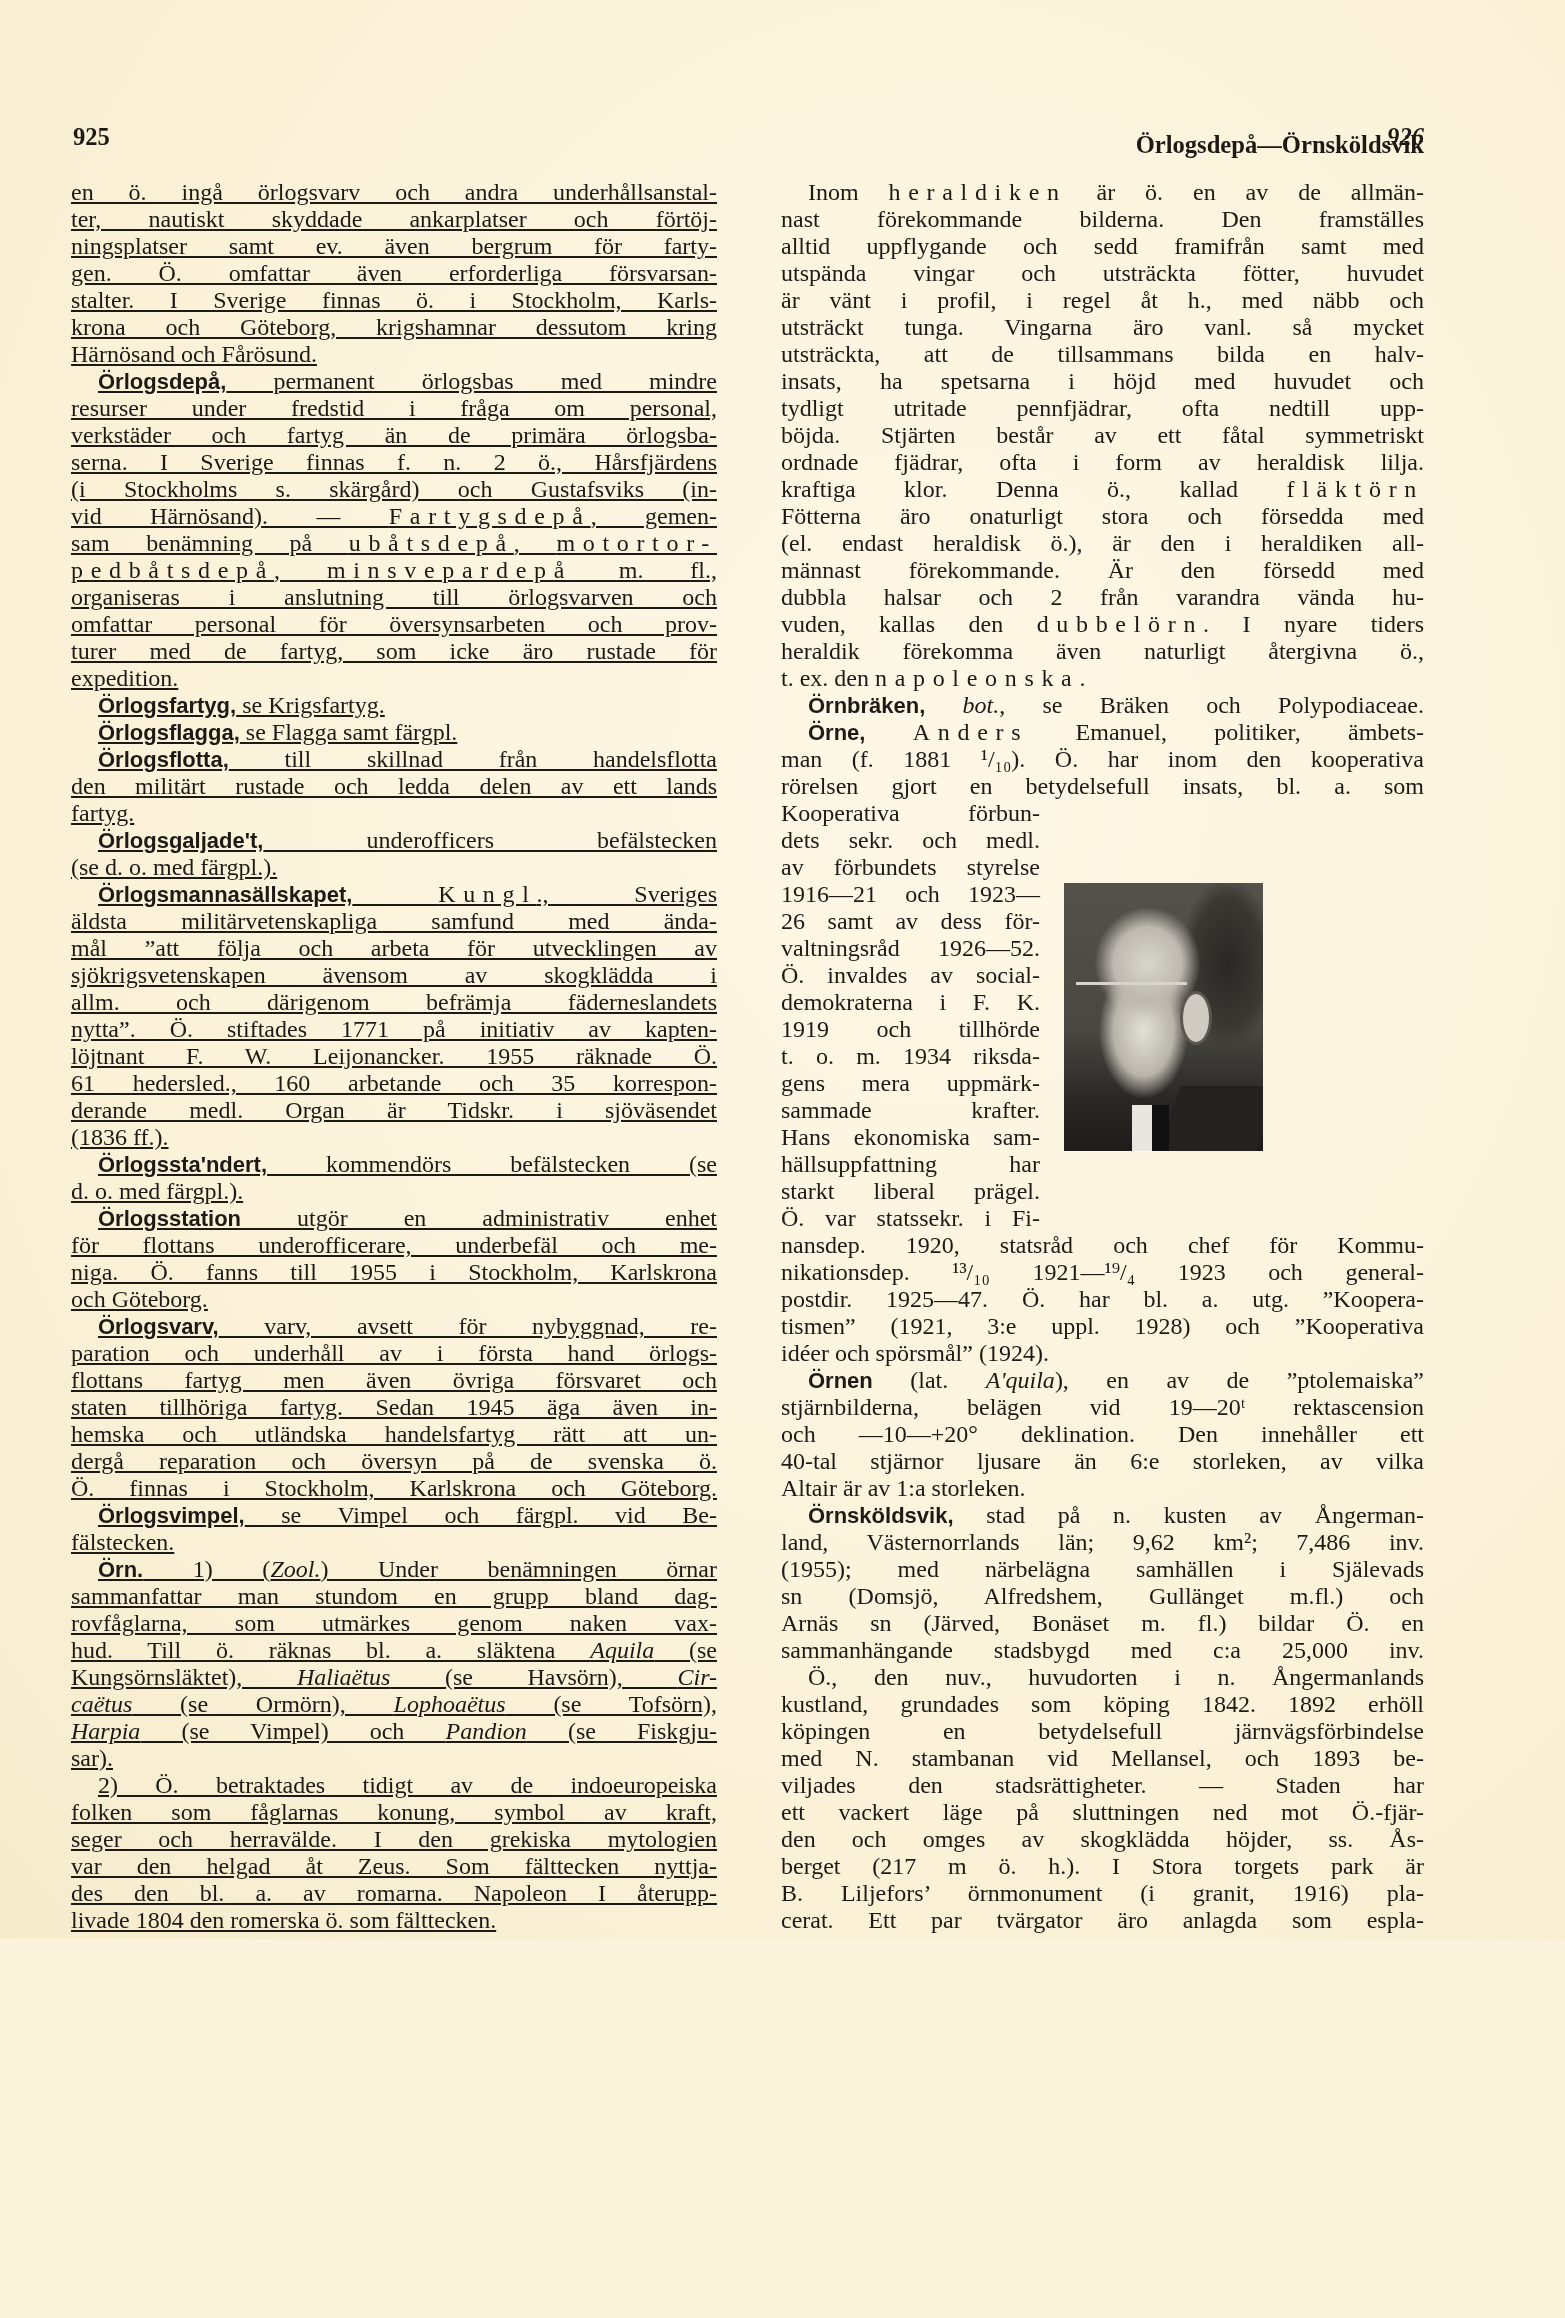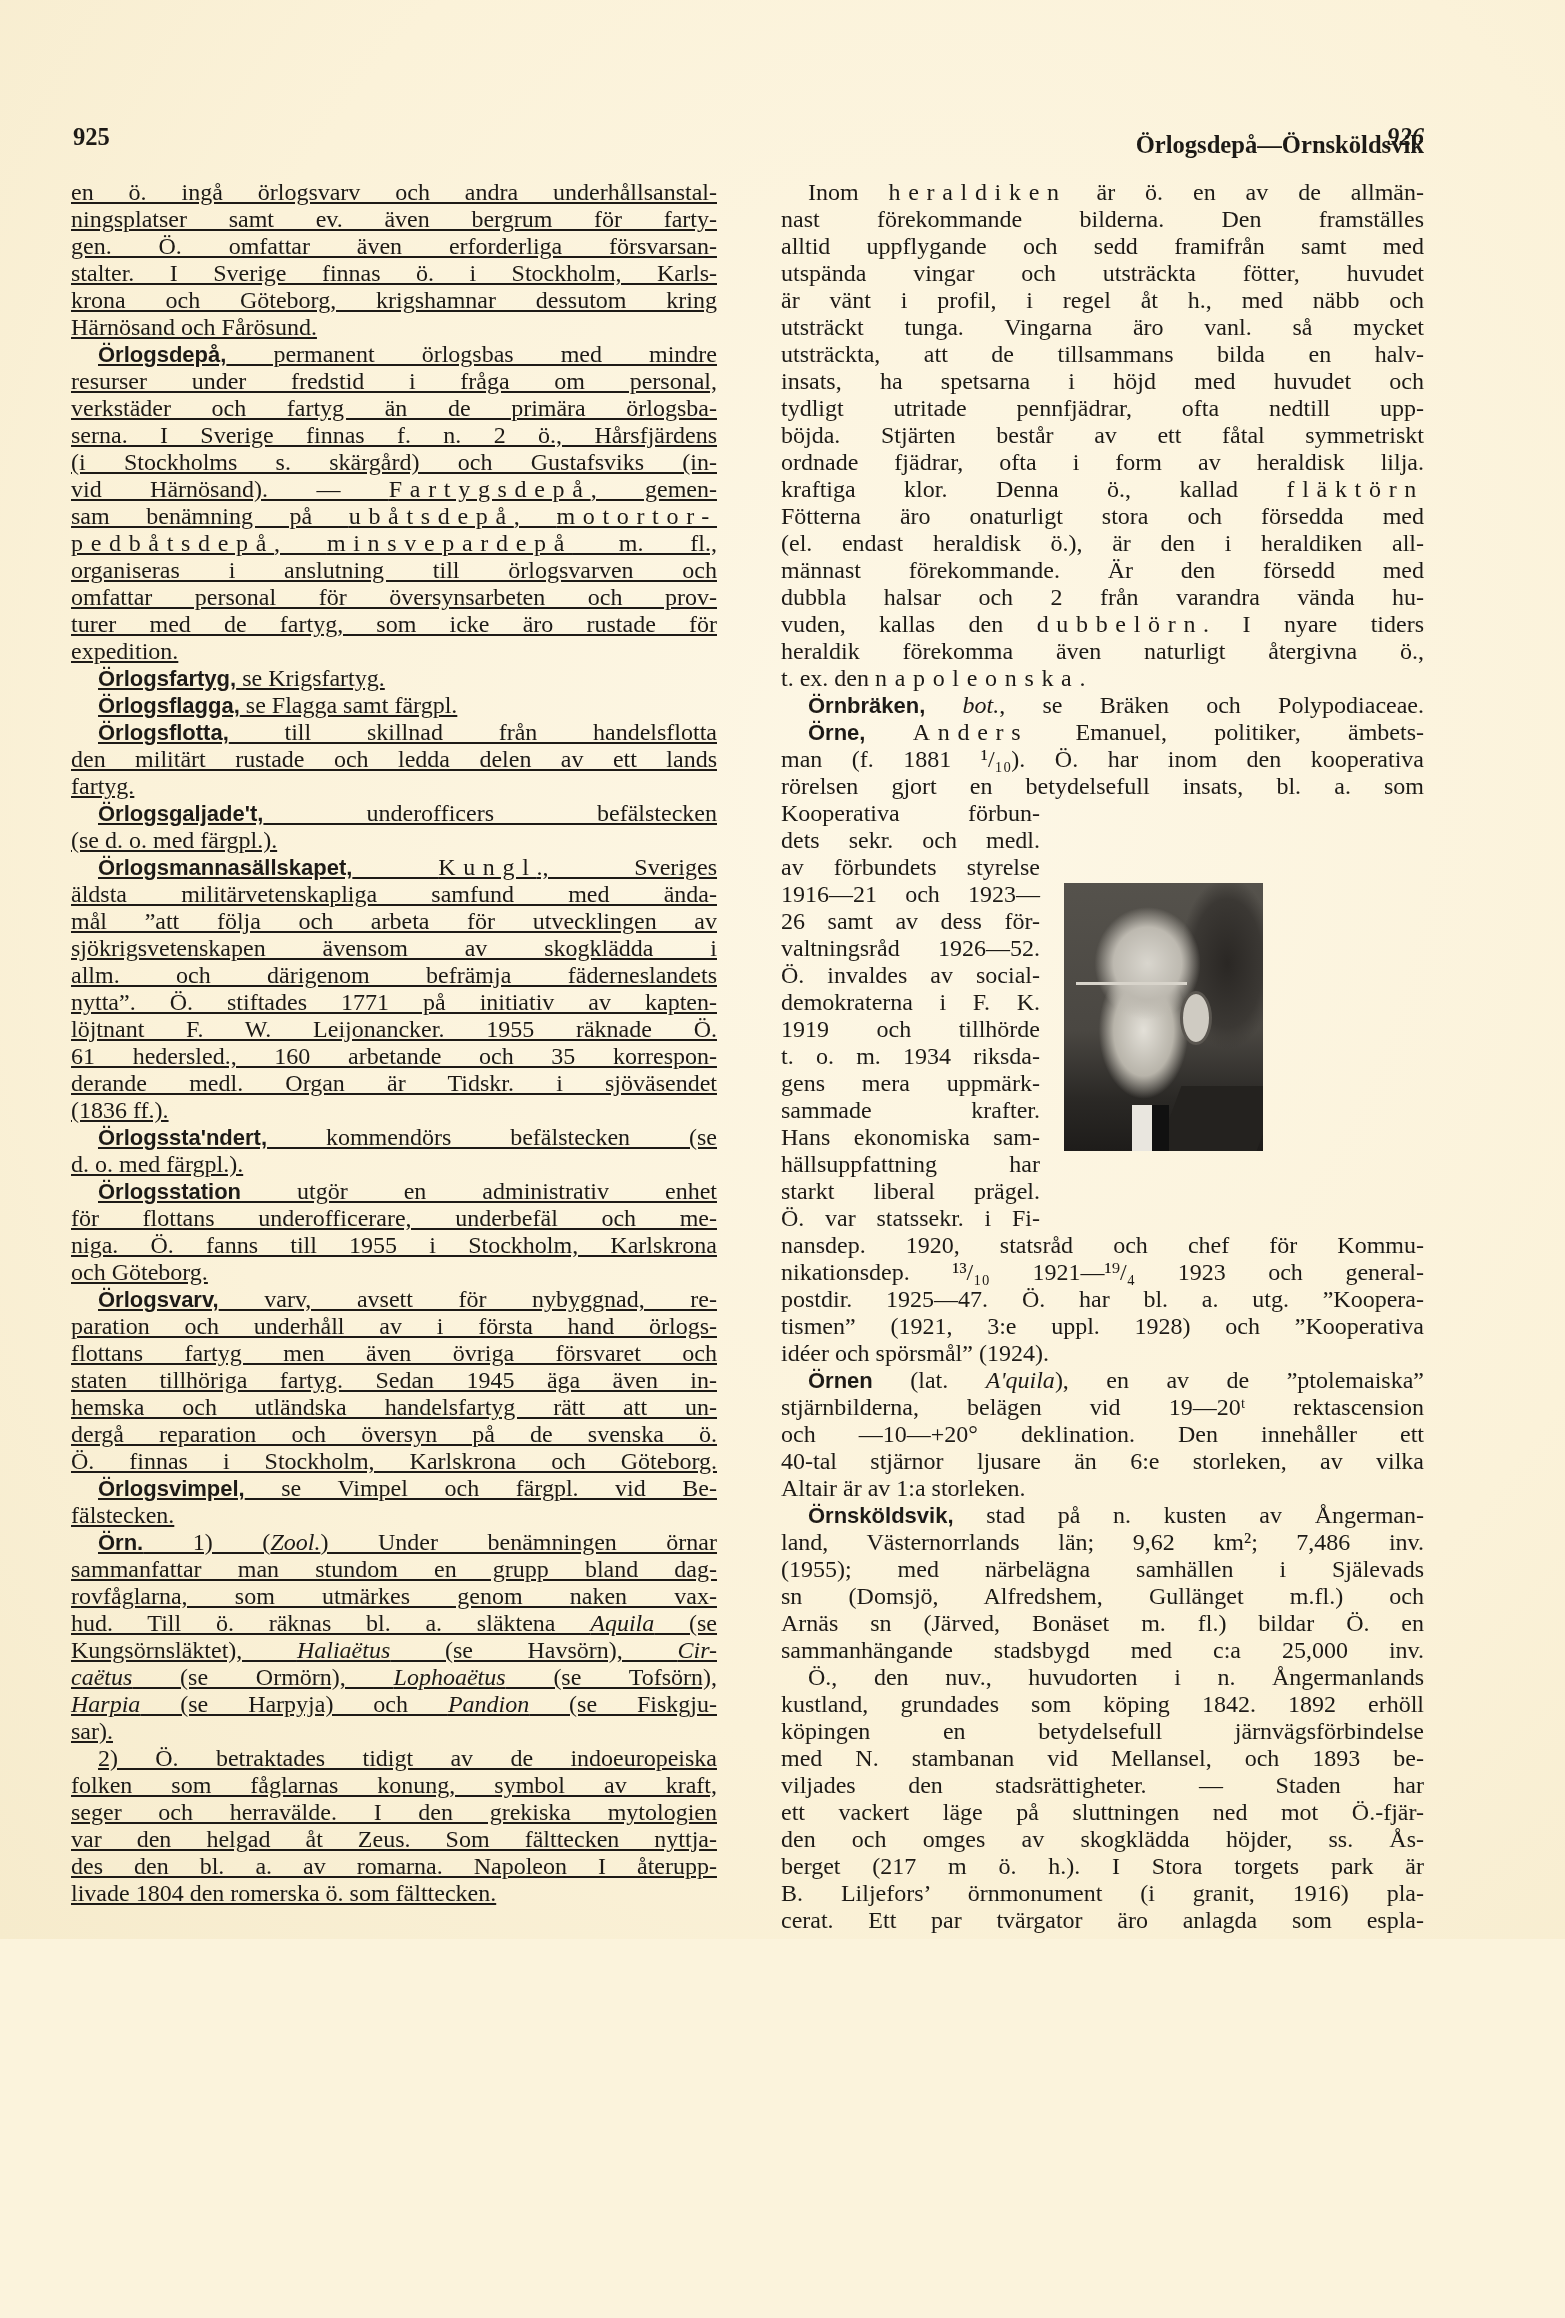--- a/index.html
+++ b/index.html
@@ -72,20 +72,21 @@
 
 <div class="page">
   <div class="running-head">
     <span class="pn-left">925</span>
     <span class="title">Örlogsdepå—Örnsköldsvik</span>
     <span class="pn-right">926</span>
   </div>
 
   <div class="column col-left" id="col-left">
       <div class="line"><span>en ö. ingå örlogsvarv och andra underhållsanstal-</span></div>
+      <div class="line"><span>ter, nautiskt skyddade ankarplatser och förtöj-</span></div>
       <div class="line"><span>ningsplatser samt ev. även bergrum för farty-</span></div>
       <div class="line"><span>gen. Ö. omfattar även erforderliga försvarsan-</span></div>
       <div class="line"><span>stalter. I Sverige finnas ö. i Stockholm, Karls-</span></div>
       <div class="line"><span>krona och Göteborg, krigshamnar dessutom kring</span></div>
       <div class="line last"><span>Härnösand och Fårösund.</span></div>
       <div class="line indent"><span class="hw">Örlogsdepå,</span><span> permanent örlogsbas med mindre</span></div>
       <div class="line"><span>resurser under fredstid i fråga om personal,</span></div>
       <div class="line"><span>verkstäder och fartyg än de primära örlogsba-</span></div>
       <div class="line"><span>serna. I Sverige finnas f. n. 2 ö., Hårsfjärdens</span></div>
       <div class="line"><span>(i Stockholms s. skärgård) och Gustafsviks (in-</span></div>
@@ -127,21 +128,21 @@
       <div class="line"><span>dergå reparation och översyn på de svenska ö.</span></div>
       <div class="line"><span>Ö. finnas i Stockholm, Karlskrona och Göteborg.</span></div>
       <div class="line indent"><span class="hw">Örlogsvimpel,</span><span> se Vimpel och färgpl. vid Be-</span></div>
       <div class="line last"><span>fälstecken.</span></div>
       <div class="line indent"><span class="hw">Örn.</span><span> 1) (</span><span class="it">Zool.</span><span>) Under benämningen örnar</span></div>
       <div class="line"><span>sammanfattar man stundom en grupp bland dag-</span></div>
       <div class="line"><span>rovfåglarna, som utmärkes genom naken vax-</span></div>
       <div class="line"><span>hud. Till ö. räknas bl. a. släktena </span><span class="it">Aquila</span><span> (se</span></div>
       <div class="line"><span>Kungsörnsläktet), </span><span class="it">Haliaëtus</span><span> (se Havsörn), </span><span class="it">Cir-</span></div>
       <div class="line"><span class="it">caëtus</span><span> (se Ormörn), </span><span class="it">Lophoaëtus</span><span> (se Tofsörn),</span></div>
-      <div class="line"><span class="it">Harpia</span><span> (se Harpyja) och </span><span class="it">Pandion</span><span> (se Fiskgju-</span></div>
+      <div class="line"><span class="it">Harpia</span><span> (se Vimpel) och </span><span class="it">Pandion</span><span> (se Fiskgju-</span></div>
       <div class="line last"><span>sar).</span></div>
       <div class="line indent"><span>2) Ö. betraktades tidigt av de indoeuropeiska</span></div>
       <div class="line"><span>folken som fåglarnas konung, symbol av kraft,</span></div>
       <div class="line"><span>seger och herravälde. I den grekiska mytologien</span></div>
       <div class="line"><span>var den helgad åt Zeus. Som fälttecken nyttja-</span></div>
       <div class="line"><span>des den bl. a. av romarna. Napoleon I återupp-</span></div>
       <div class="line last"><span>livade 1804 den romerska ö. som fälttecken.</span></div>
     </div>
   <div class="column col-right" id="col-right">
       <div class="line indent"><span>Inom </span><span class="sp">heraldiken</span><span> är ö. en av de allmän-</span></div>

